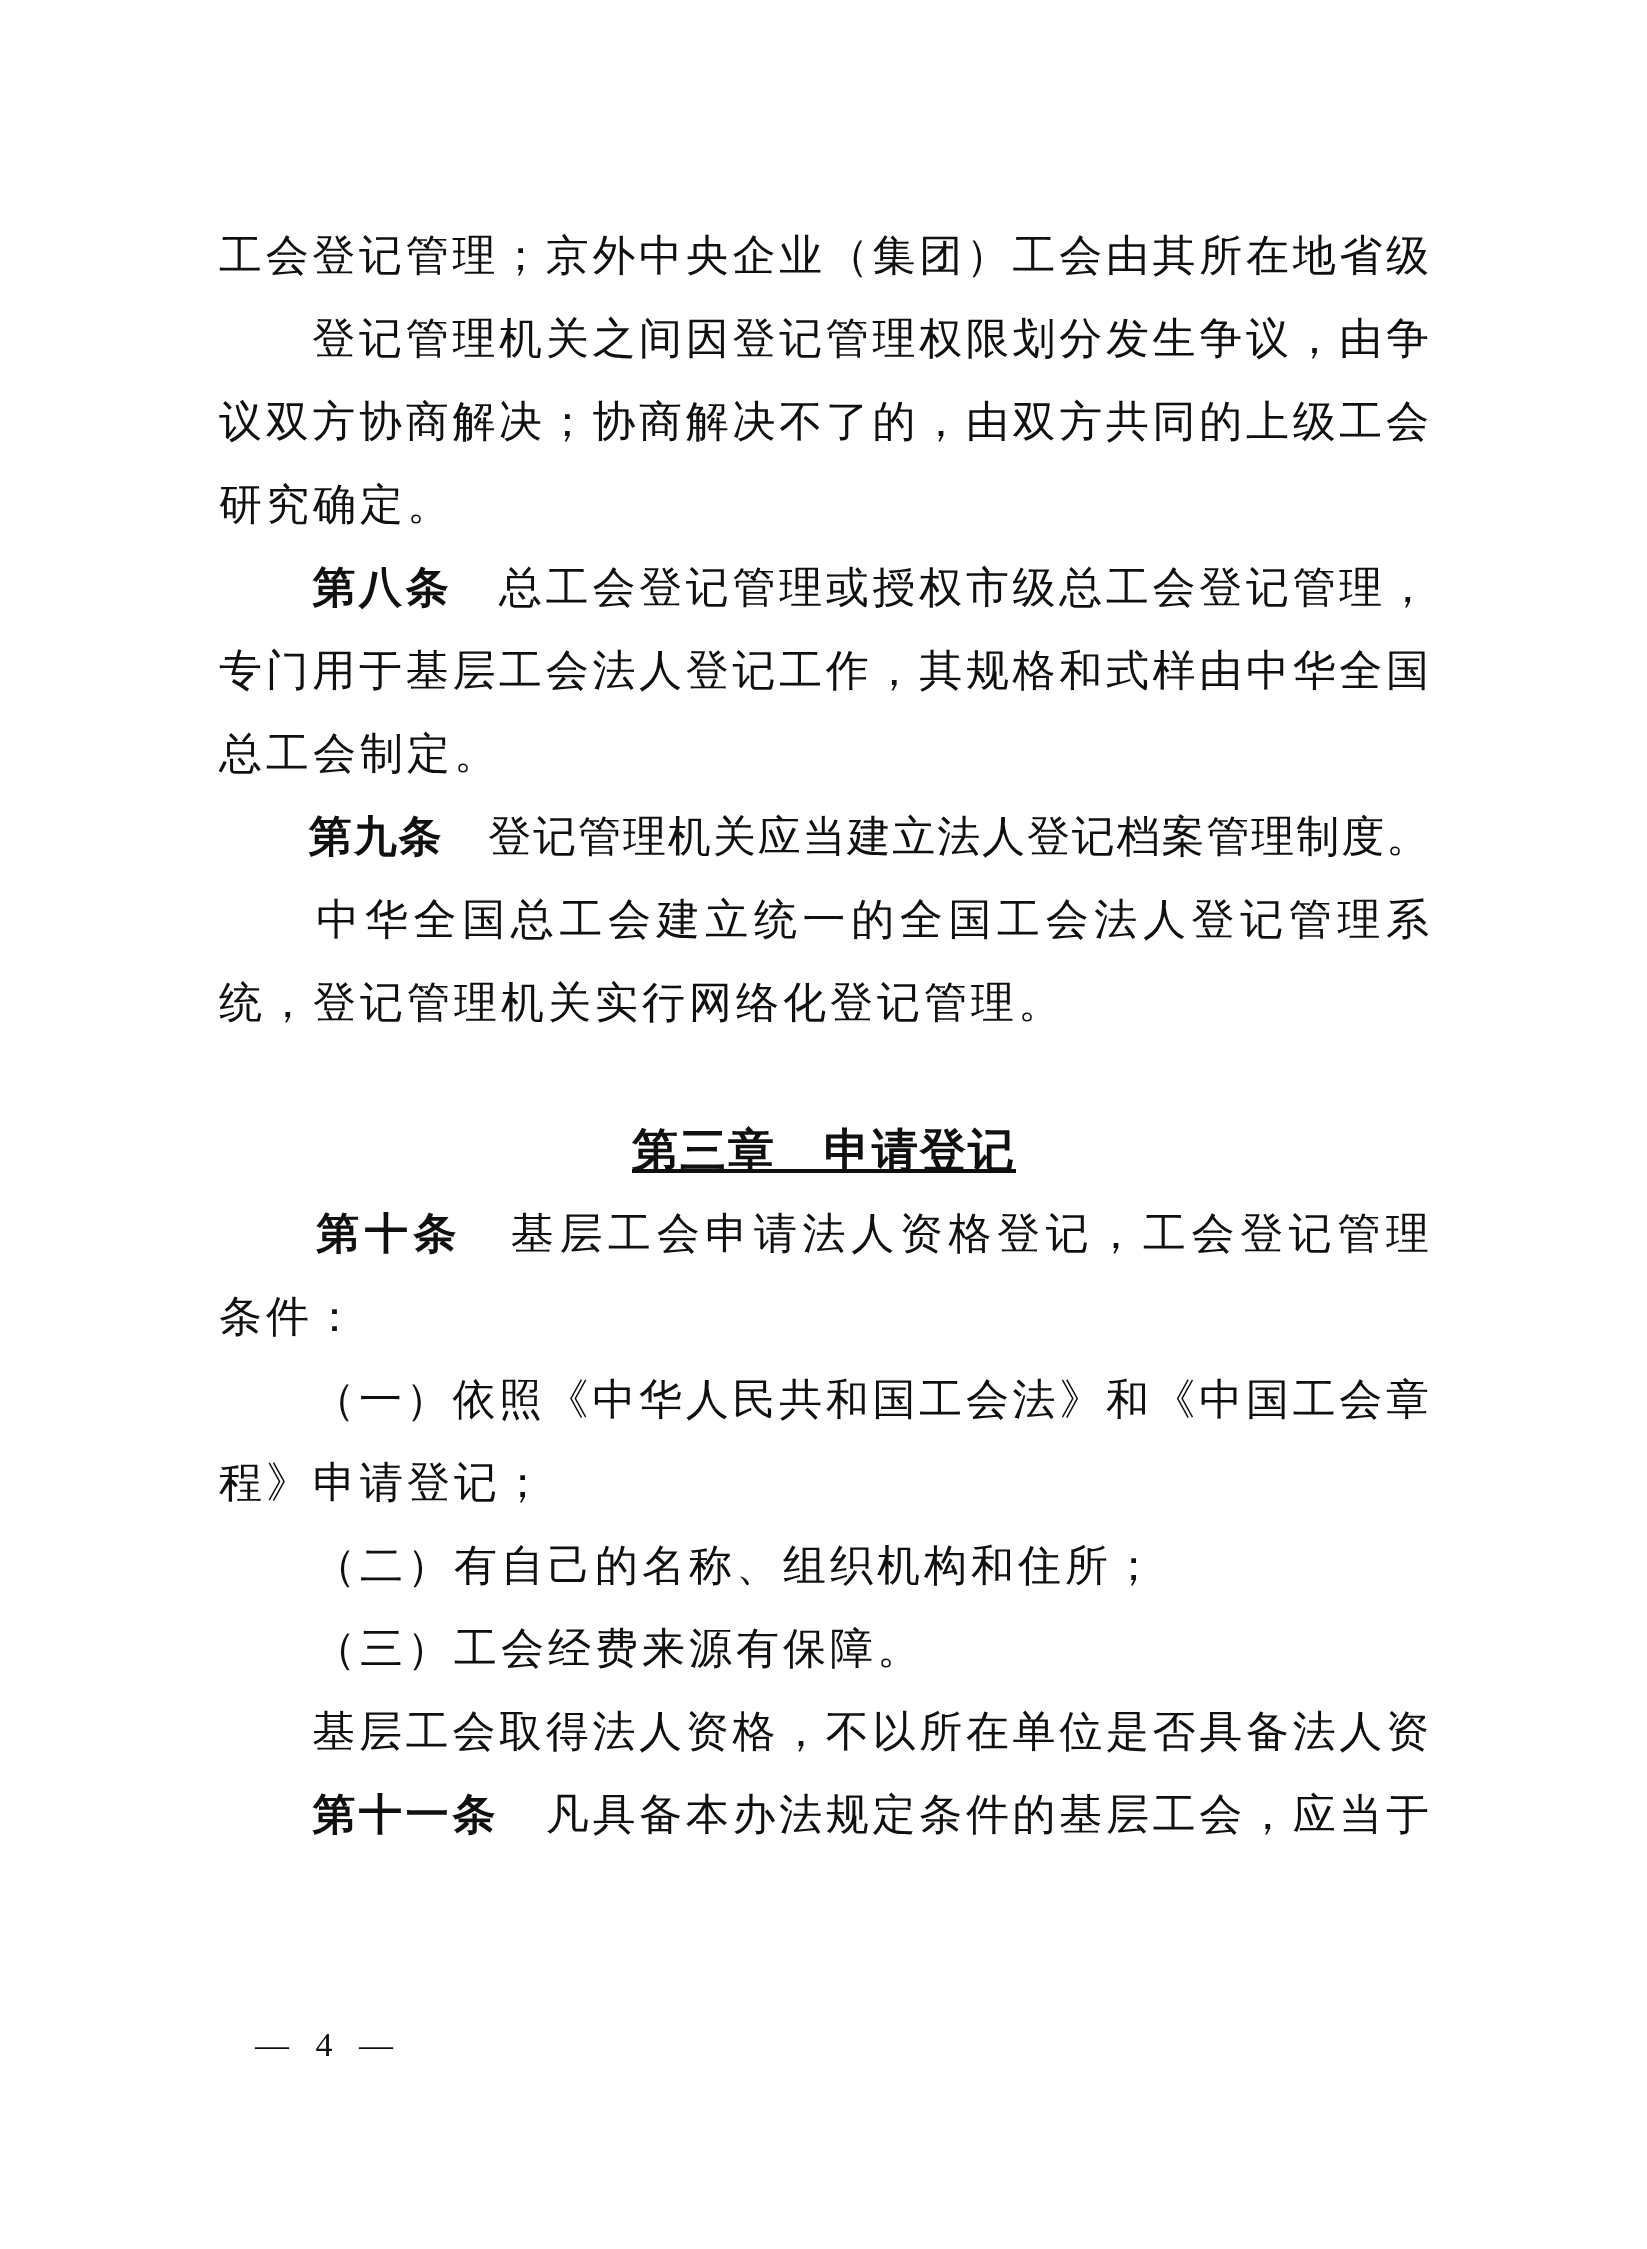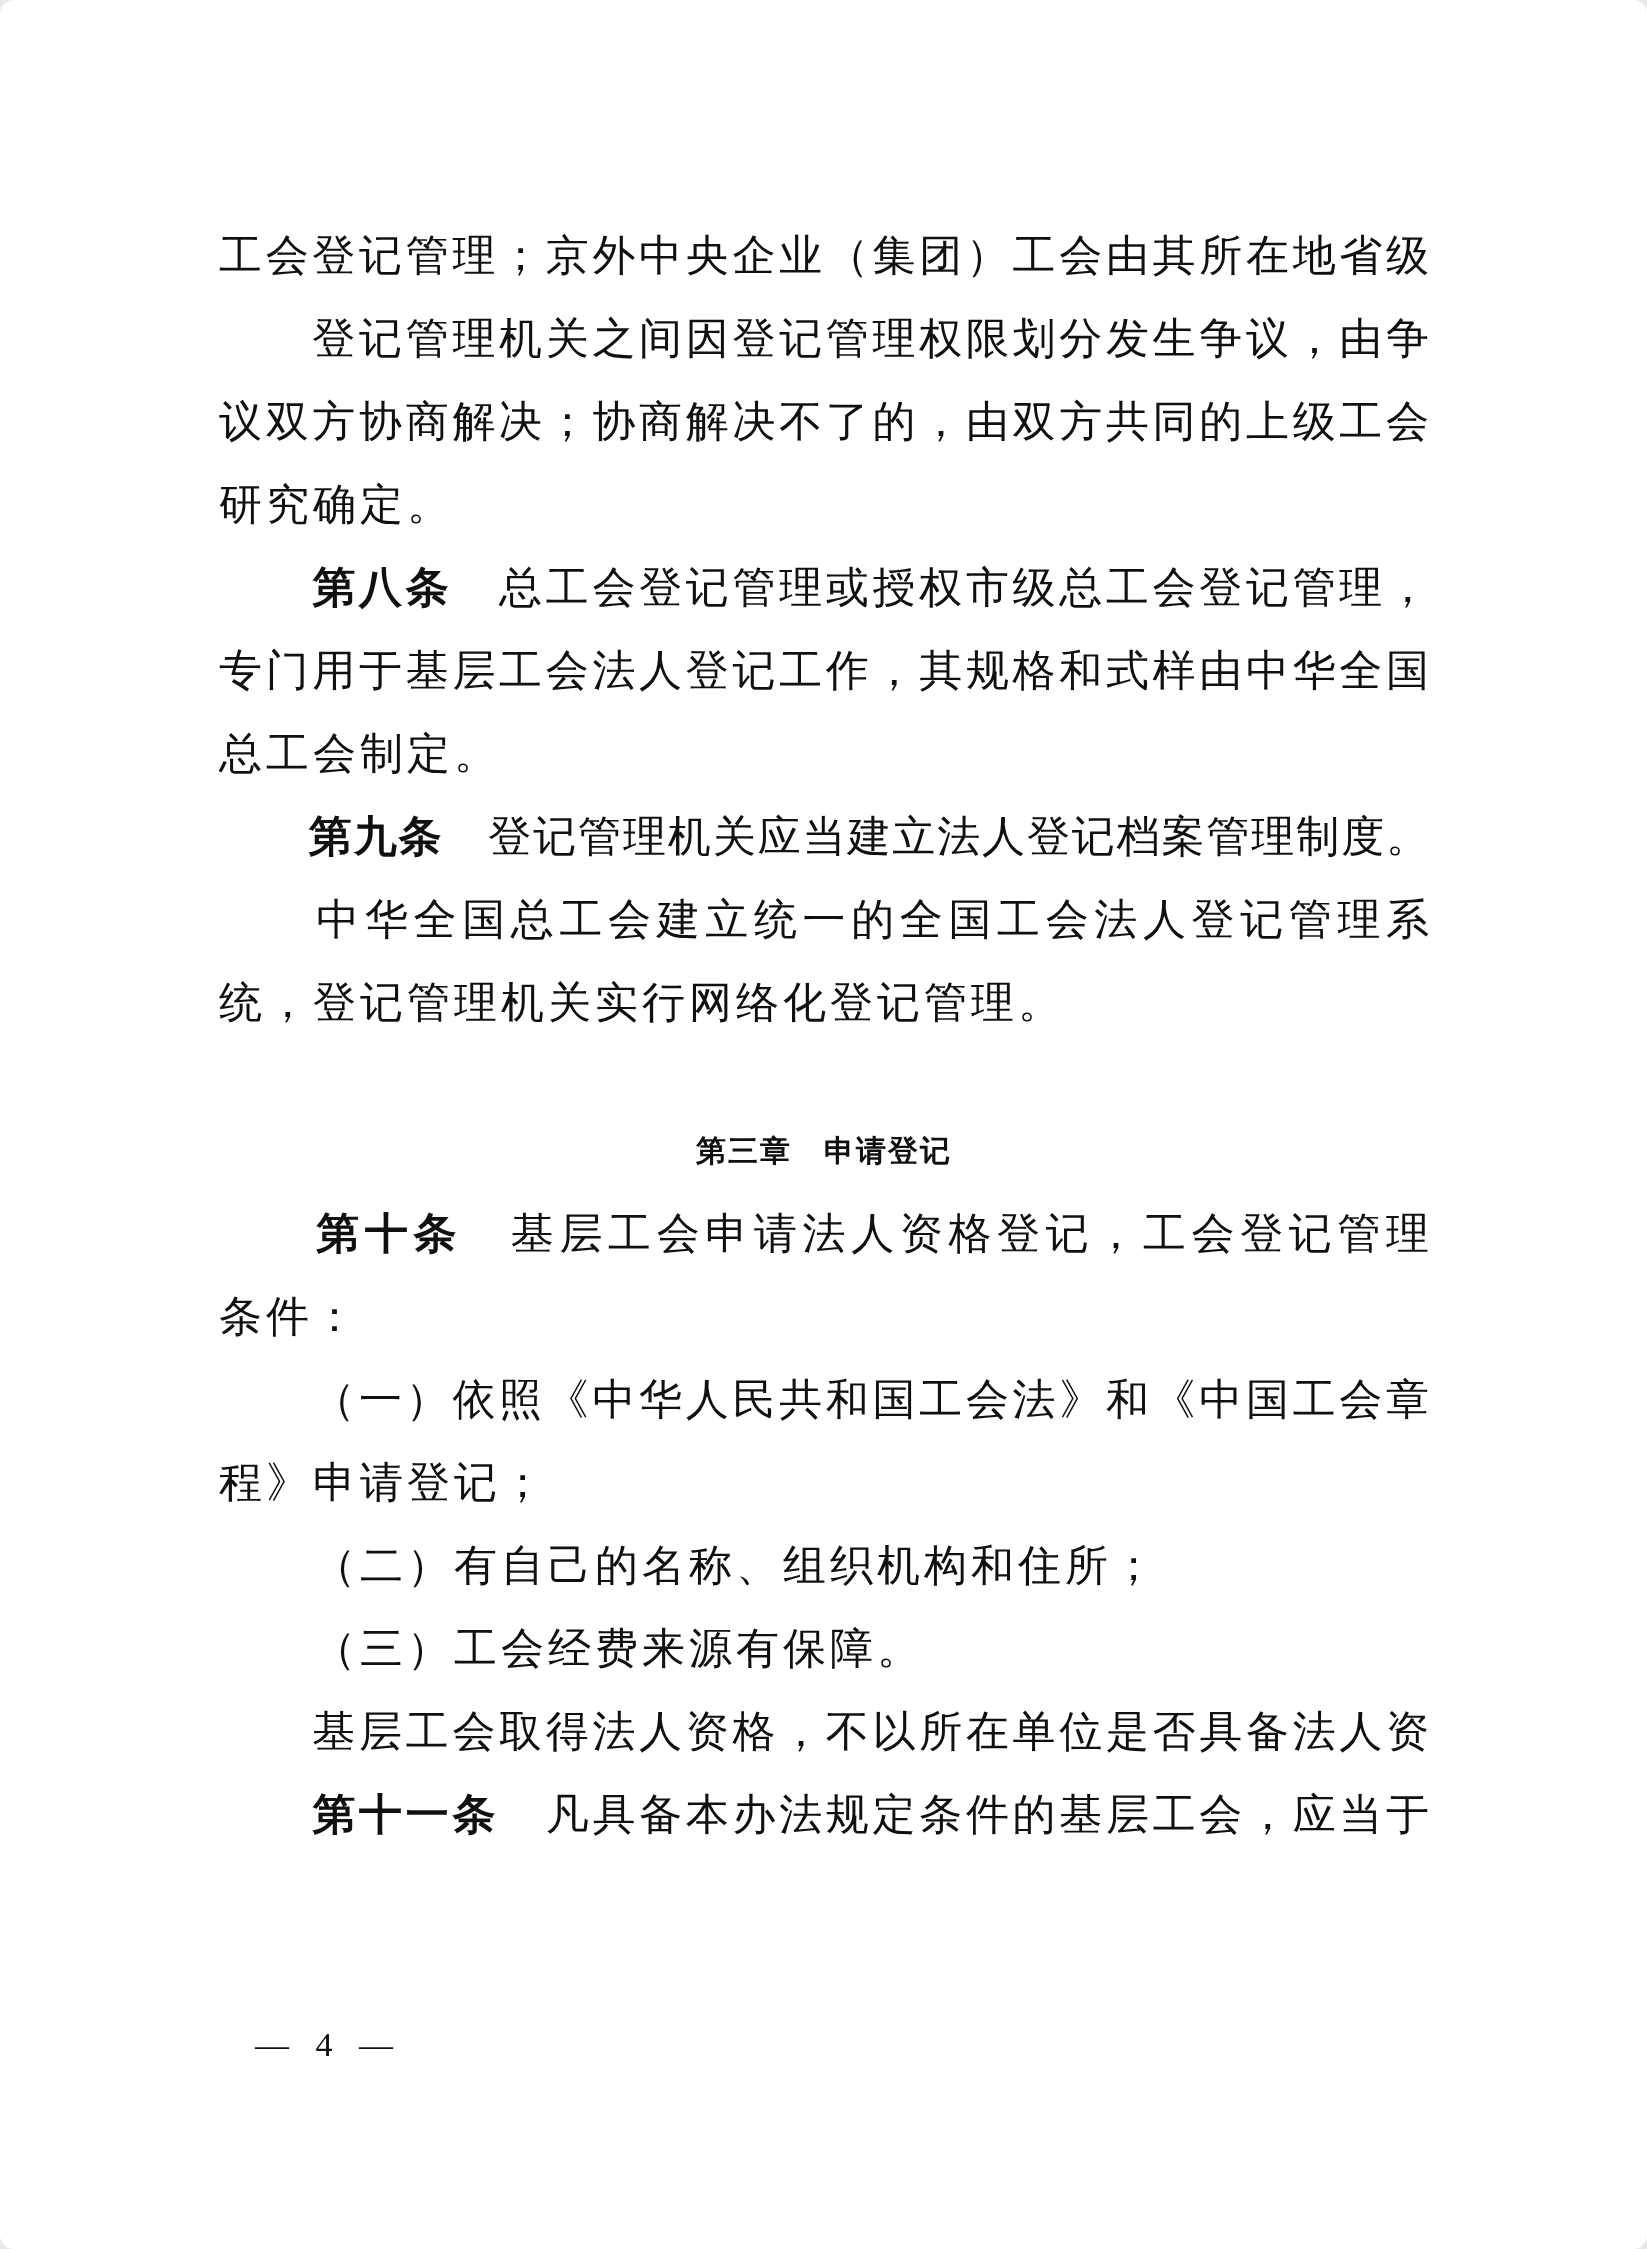--- a/index.html
+++ b/index.html
@@ -9,21 +9,20 @@
   }
   .page {
     position: relative;
     width: 1647px;
     height: 2249px;
     margin: 0 auto;
     background: #ffffff;
     overflow: hidden;
     font-family: "Liberation Serif", serif;
     color: #101010;
-    border-radius: 14px;
   }
   .content {
     position: absolute;
     left: 219px;
     top: 214px;
     width: 1210px;
   }
   .line {
     font-size: 43px;
     line-height: 83px;
@@ -38,25 +37,26 @@
     text-align-last: justify;
   }
   .line .b {
     font-weight: 700;
     font-family: "Liberation Sans", sans-serif;
   }
   .line.heading {
     text-align: left;
     text-align-last: center;
     white-space: nowrap;
-    font-size: 30px;
+    font-size: 46px;
     letter-spacing: 2px;
     font-weight: 700;
     font-family: "Liberation Sans", sans-serif;
     margin-top: 65px;
+    text-decoration: underline;
   }
   .footer {
     position: absolute;
     left: 255px;
     top: 2026px;
     font-size: 34px;
     letter-spacing: 9px;
     color: #101010;
     font-family: "Liberation Serif", serif;
   }

